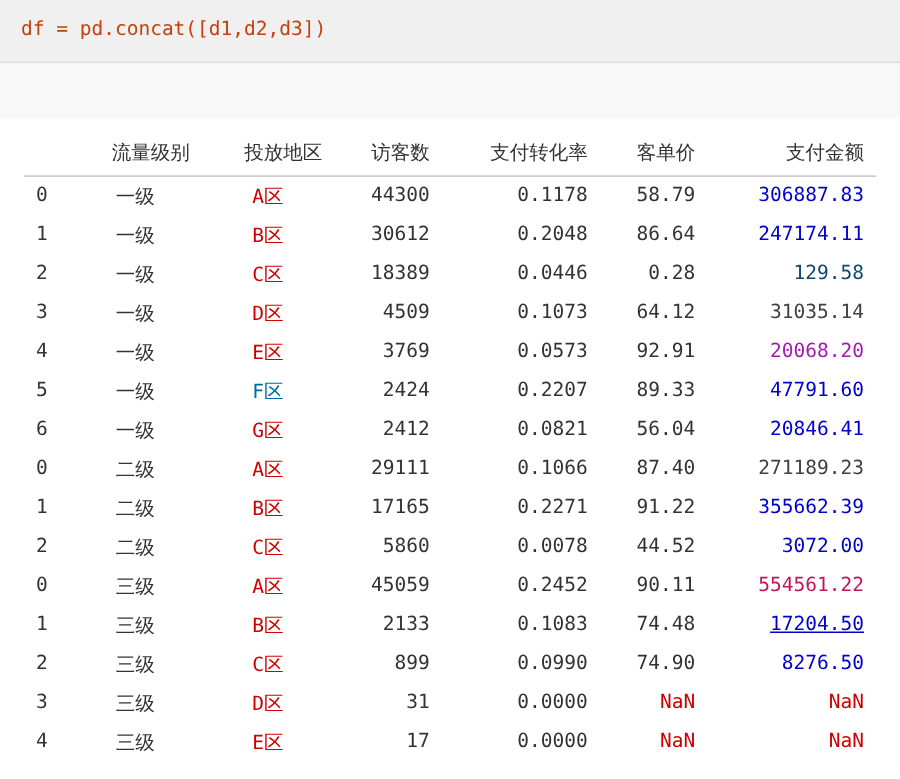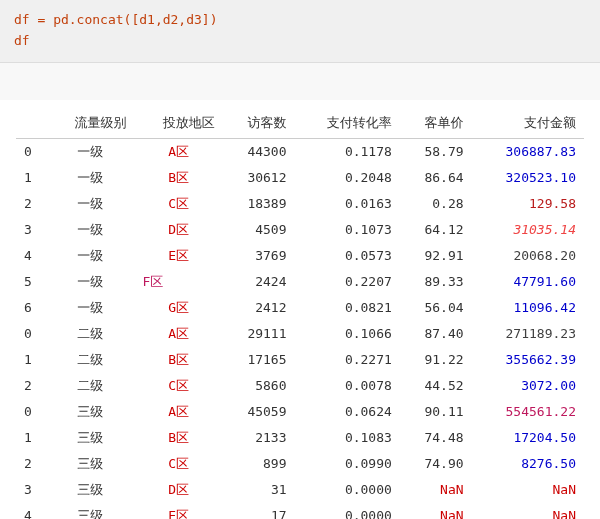--- a/index.html
+++ b/index.html
@@ -65,21 +65,20 @@
     }
     tbody tr:nth-child(even) {
       background: #fff;
     }
   </style>
 </head>
 <body>
 
 <div class="code-block">
   <div>df = pd.concat([d1,d2,d3])</div>
-  <div>df</div>
 </div>
 
 <div class="table-container">
   <table>
     <thead>
       <tr>
         <th></th>
         <th>流量级别</th>
         <th>投放地区</th>
         <th>访客数</th>
@@ -98,66 +97,66 @@
           <td>58.79</td>
           <td style="color: rgb(0, 0, 204);">306887.83</td>
         </tr>
         <tr>
           <td class="col-index">1</td>
           <td class="col-region" style="text-align: center;">一级</td>
           <td class="col-area" style="text-align: center; color: rgb(204, 0, 0);">B区</td>
           <td>30612</td>
           <td>0.2048</td>
           <td>86.64</td>
-          <td style="color: rgb(0, 0, 204);">320523.10</td>
+          <td style="color: rgb(0, 0, 204);">247174.11</td>
         </tr>
         <tr>
           <td class="col-index">2</td>
           <td class="col-region" style="text-align: center;">一级</td>
           <td class="col-area" style="text-align: center; color: rgb(204, 0, 0);">C区</td>
           <td>18389</td>
-          <td>0.0163</td>
+          <td>0.0446</td>
           <td>0.28</td>
-          <td style="color: #b91c1c;">129.58</td>
+          <td style="color: #0c4a6e;">129.58</td>
         </tr>
         <tr>
           <td class="col-index">3</td>
           <td class="col-region" style="text-align: center;">一级</td>
           <td class="col-area" style="text-align: center; color: rgb(204, 0, 0);">D区</td>
           <td>4509</td>
           <td>0.1073</td>
           <td>64.12</td>
-          <td style="color: #ef4444; font-style: italic;">31035.14</td>
+          <td style="color: #404040;">31035.14</td>
         </tr>
         <tr>
           <td class="col-index">4</td>
           <td class="col-region" style="text-align: center;">一级</td>
           <td class="col-area" style="text-align: center; color: rgb(204, 0, 0);">E区</td>
           <td>3769</td>
           <td>0.0573</td>
           <td>92.91</td>
-          <td style="color: #404040;">20068.20</td>
+          <td style="color: #a21caf;">20068.20</td>
         </tr>
         <tr>
           <td class="col-index">5</td>
           <td class="col-region" style="text-align: center;">一级</td>
-          <td class="col-area" style="text-align: left; color: #be185d;">F区</td>
+          <td class="col-area" style="text-align: center; color: #0369a1;">F区</td>
           <td>2424</td>
           <td>0.2207</td>
           <td>89.33</td>
           <td style="color: rgb(0, 0, 204);">47791.60</td>
         </tr>
         <tr>
           <td class="col-index">6</td>
           <td class="col-region" style="text-align: center;">一级</td>
           <td class="col-area" style="text-align: center; color: rgb(204, 0, 0);">G区</td>
           <td>2412</td>
           <td>0.0821</td>
           <td>56.04</td>
-          <td style="color: rgb(0, 0, 204);">11096.42</td>
+          <td style="color: rgb(0, 0, 204);">20846.41</td>
         </tr>
         <tr>
           <td class="col-index">0</td>
           <td class="col-region" style="text-align: center;">二级</td>
           <td class="col-area" style="text-align: center; color: rgb(204, 0, 0);">A区</td>
           <td>29111</td>
           <td>0.1066</td>
           <td>87.40</td>
           <td style="color: #404040;">271189.23</td>
         </tr>
@@ -177,32 +176,32 @@
           <td>5860</td>
           <td>0.0078</td>
           <td>44.52</td>
           <td style="color: rgb(0, 0, 204);">3072.00</td>
         </tr>
         <tr>
           <td class="col-index">0</td>
           <td class="col-region" style="text-align: center;">三级</td>
           <td class="col-area" style="text-align: center; color: rgb(204, 0, 0);">A区</td>
           <td>45059</td>
-          <td>0.0624</td>
+          <td>0.2452</td>
           <td>90.11</td>
           <td style="color: #be185d;">554561.22</td>
         </tr>
         <tr>
           <td class="col-index">1</td>
           <td class="col-region" style="text-align: center;">三级</td>
           <td class="col-area" style="text-align: center; color: rgb(204, 0, 0);">B区</td>
           <td>2133</td>
           <td>0.1083</td>
           <td>74.48</td>
-          <td style="color: rgb(0, 0, 204);">17204.50</td>
+          <td style="color: rgb(0, 0, 204); text-decoration: underline;">17204.50</td>
         </tr>
         <tr>
           <td class="col-index">2</td>
           <td class="col-region" style="text-align: center;">三级</td>
           <td class="col-area" style="text-align: center; color: rgb(204, 0, 0);">C区</td>
           <td>899</td>
           <td>0.0990</td>
           <td>74.90</td>
           <td style="color: rgb(0, 0, 204);">8276.50</td>
         </tr>

